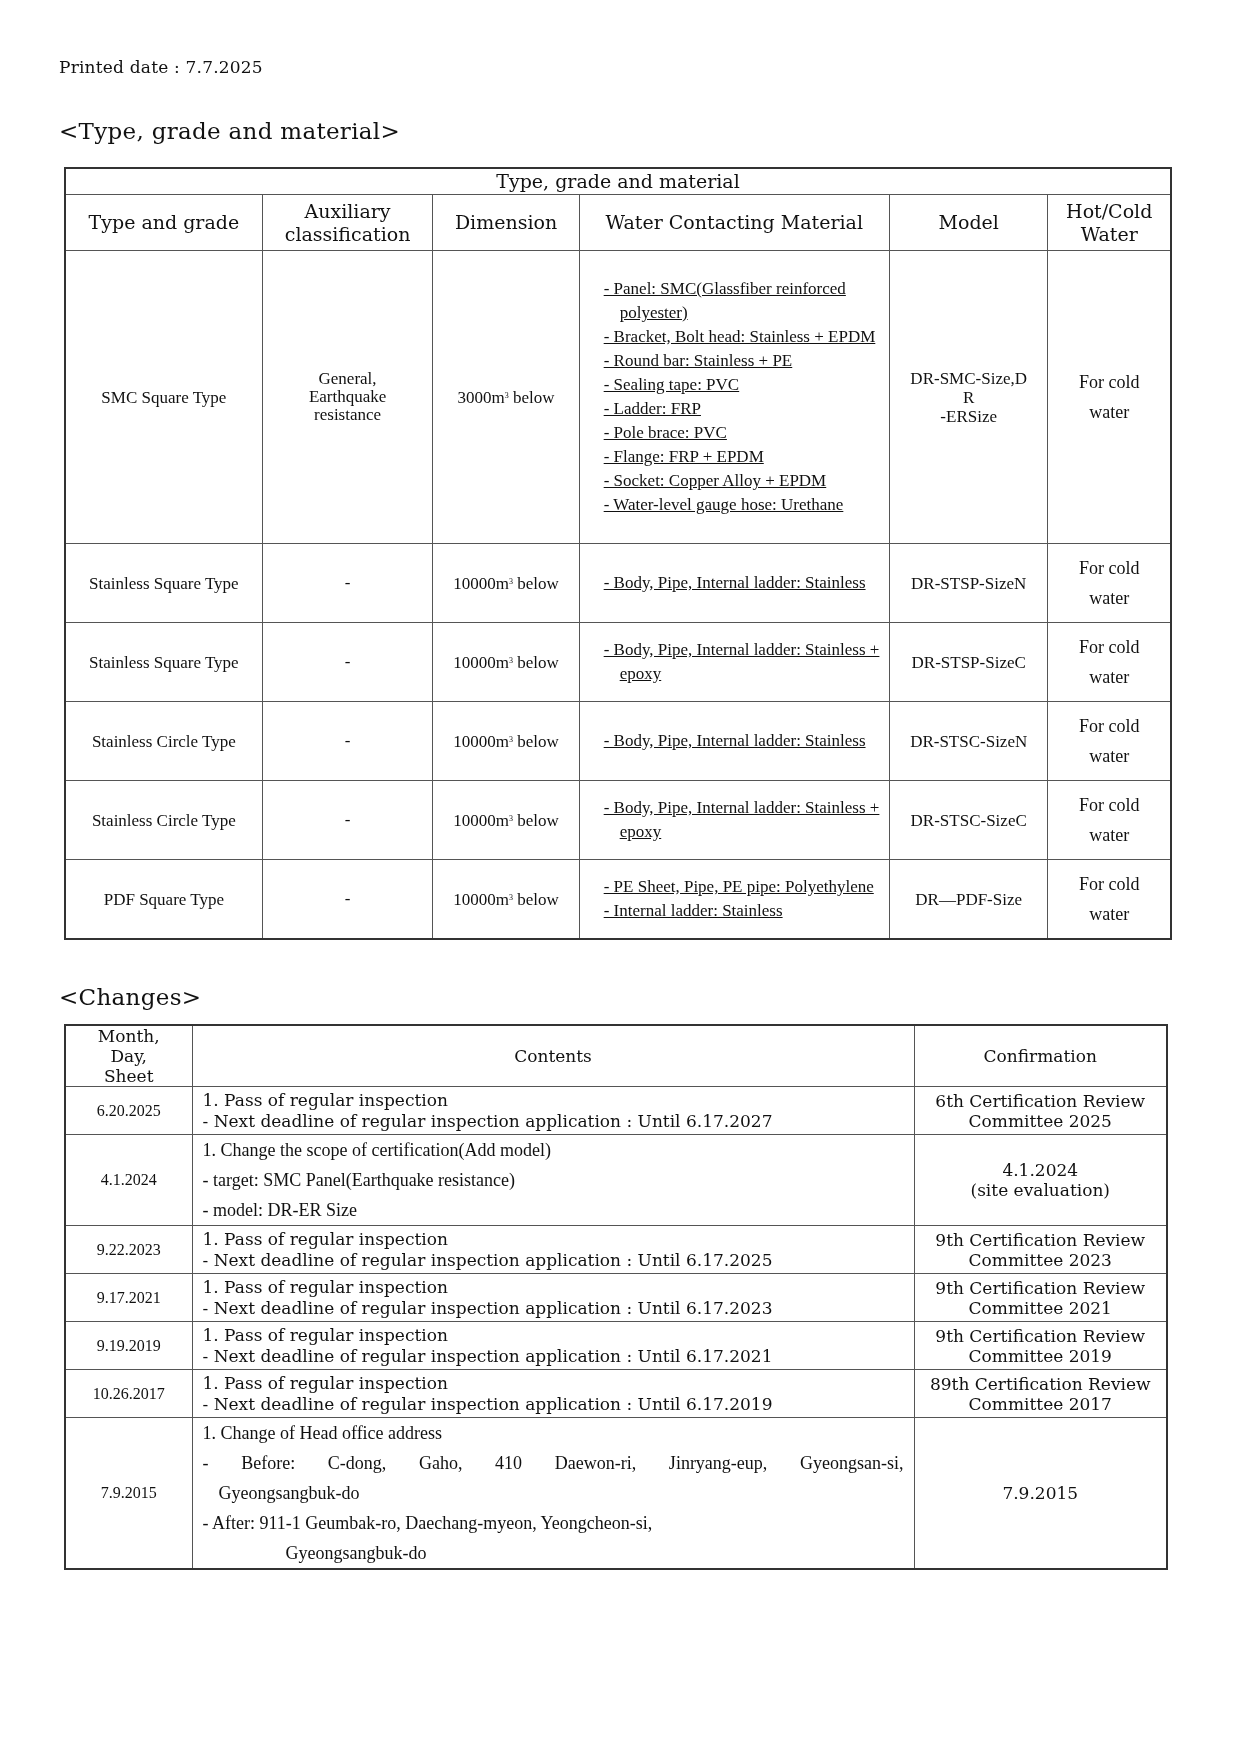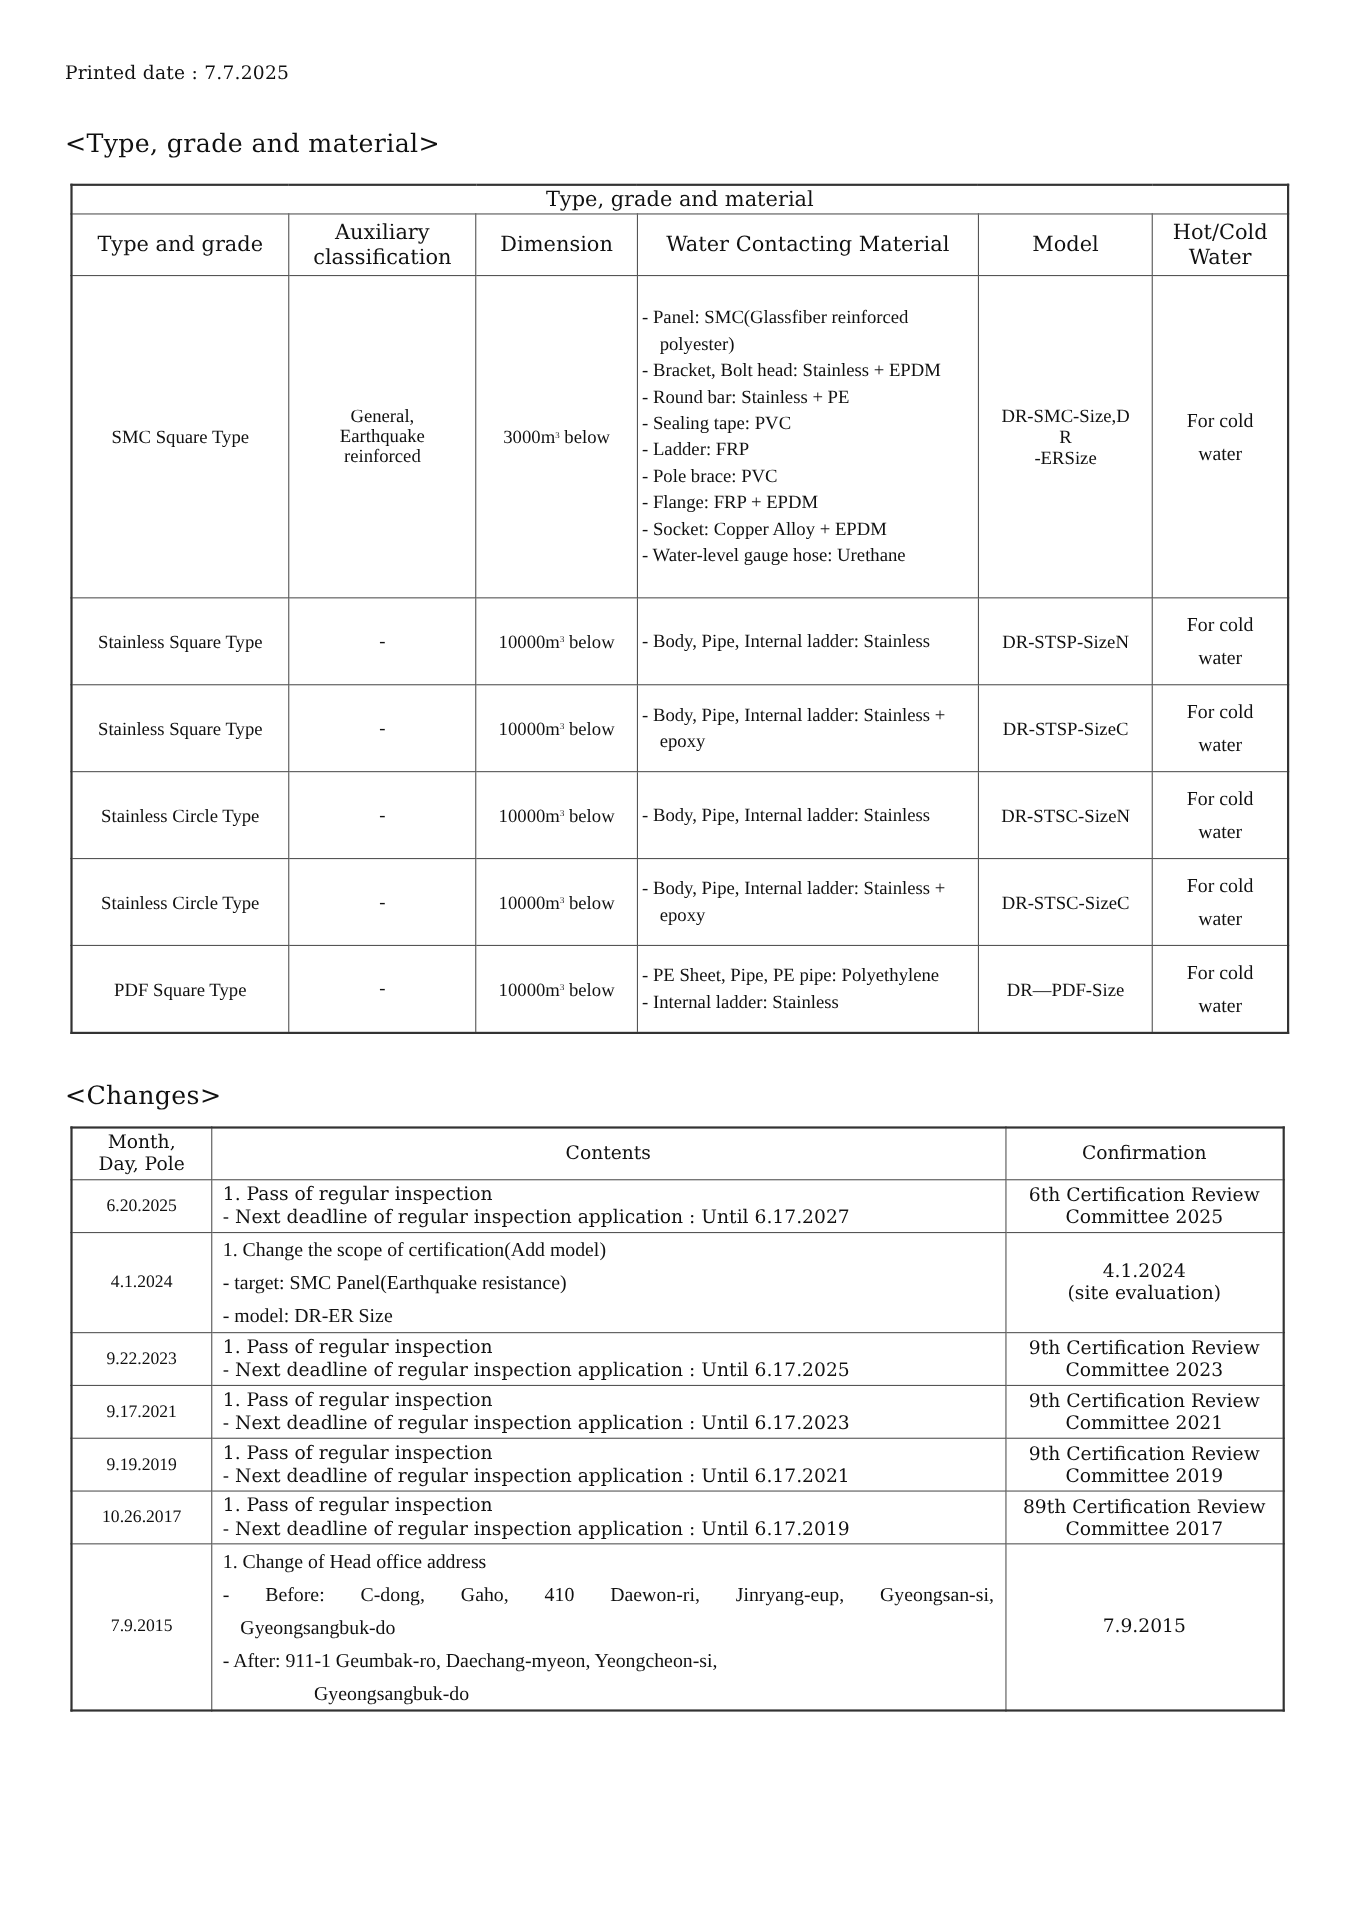--- a/index.html
+++ b/index.html
@@ -29,21 +29,21 @@
   }
 
   
   #type-table { left: 64px; top: 167px; width: 1108px; border: 2px solid #333; }
   #type-table th { font-size: 19px; line-height: 23px; font-family: "DejaVu Serif", serif; }
   #type-table .caption-row th { height: 25px; }
   #type-table .head-row th { height: 55px; }
   #type-table td { font-size: 17px; line-height: 19px; font-family: "Liberation Serif", serif; }
   #type-table td.type-cell { font-size: 17px; padding: 0 6px; }
   #type-table td.aux-cell { line-height: 18px; }
-  #type-table td.mat-cell { text-align: left; padding: 0 8px 0 4px; line-height: 24px; }
+  #type-table td.mat-cell { text-align: left; padding: 0 8px 0 24px; line-height: 24px; text-decoration: underline; }
   #type-table td.hotcold-cell { line-height: 30px; font-size: 18px; }
   .mat-line { padding-left: 16px; text-indent: -16px; }
   .row-smc td { height: 292px; }
   .row-std td { height: 78px; }
   .row-pdf td { height: 78px; }
   sup { font-size: 8px; vertical-align: top; position: relative; top: -2px; }
 
   
   #changes-table { left: 64px; top: 1024px; width: 1102px; border: 2px solid #333; }
   #changes-table th { font-size: 17px; line-height: 20px; height: 46px; font-family: "DejaVu Serif", serif; }
@@ -84,21 +84,21 @@
       <th>Model</th>
       <th>Hot/Cold Water</th>
     </tr>
   </thead>
   <tbody id="type-tbody">
       <tr class="row-smc">
         <td class="type-cell">SMC Square Type</td>
         <td class="aux-cell">
           <div>General,</div>
           <div>Earthquake</div>
-          <div>reinforced</div>
+          <div>resistance</div>
         </td>
         <td class="dim-cell">3000m<sup>3</sup> below</td>
         <td class="mat-cell">
           <div class="mat-line">- Panel: SMC(Glassfiber reinforced polyester)</div>
           <div class="mat-line">- Bracket, Bolt head: Stainless + EPDM</div>
           <div class="mat-line">- Round bar: Stainless + PE</div>
           <div class="mat-line">- Sealing tape: PVC</div>
           <div class="mat-line">- Ladder: FRP</div>
           <div class="mat-line">- Pole brace: PVC</div>
           <div class="mat-line">- Flange: FRP + EPDM</div>
@@ -189,21 +189,21 @@
 <div class="section-title" id="title2">&lt;Changes&gt;</div>
 
 <table id="changes-table">
   <colgroup>
     <col style="width:127px">
       <col style="width:722px">
       <col style="width:253px">
   </colgroup>
   <thead>
     <tr>
-      <th style="padding:0 18px">Month, Day, Pole</th>
+      <th style="padding:0 18px">Month, Day, Sheet</th>
       <th>Contents</th>
       <th>Confirmation</th>
     </tr>
   </thead>
   <tbody id="changes-tbody">
       <tr style="height: 48px;">
         <td class="date-cell">6.20.2025</td>
         <td class="contents-cell">
           <div class="c-line">1. Pass of regular inspection</div>
           <div class="c-line">- Next deadline of regular inspection application : Until 6.17.2027</div>

